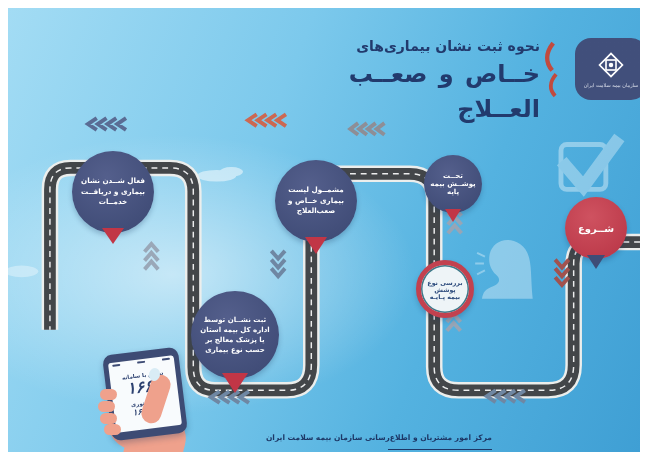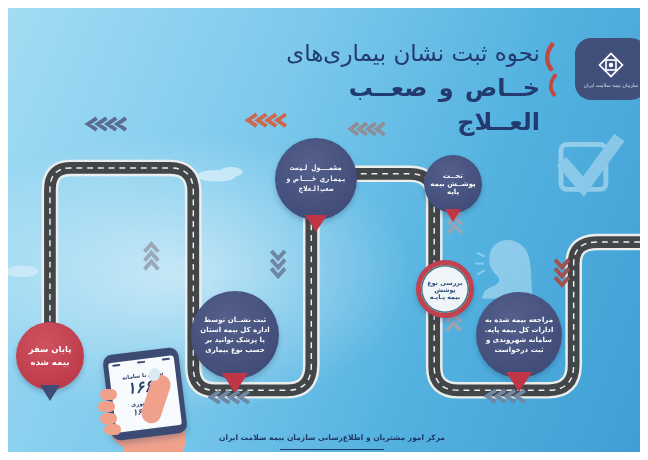--- a/index.html
+++ b/index.html
@@ -8,21 +8,21 @@
   .panel{position:absolute;inset:8px;overflow:hidden;
     background:
       radial-gradient(ellipse 55% 45% at 26% 60%, rgba(255,255,255,.55), rgba(255,255,255,0) 70%),
       linear-gradient(112deg,#a3dcf4 0%,#7cc9ec 38%,#54b2e0 68%,#3f9fd4 100%);}
   .scenery{position:absolute;inset:0;z-index:1;}
   
   .intro{position:absolute;left:14px;top:65px;width:292px;z-index:5;
     direction:rtl;text-align:justify;font-size:6.8px;font-weight:bold;line-height:1.55;
     color:#2c4a7c;border-left:1.5px solid #2c4a7c;padding-left:9px;}
   .title{position:absolute;right:100px;top:28px;width:258px;z-index:5;direction:rtl;text-align:right;color:#223a6d;}
-  .title .l1{font-size:23px;font-weight:normal;line-height:1.5;}
+  .title .l1{font-size:14px;font-weight:bold;line-height:1.5;}
   .title .l2{font-size:24px;font-weight:bold;line-height:1.45;word-spacing:3px;}
   .badge{position:absolute;left:567px;top:30px;width:72px;height:62px;z-index:6;
     background:linear-gradient(180deg,#48568302,#0000), #414f7b;border-radius:16px;
     display:flex;flex-direction:column;align-items:center;justify-content:center;gap:2px;}
   .badge .cap{font-size:5px;color:#e8ecf5;opacity:.9;direction:rtl;white-space:nowrap;}
   
   .pin{position:absolute;z-index:10;}
   .pin .circle{border-radius:50%;display:flex;align-items:center;justify-content:center;
     text-align:center;direction:rtl;font-weight:bold;color:#fff;box-sizing:border-box;
     box-shadow:0 3px 5px rgba(20,50,90,.25);}
@@ -41,21 +41,21 @@
     display:flex;flex-direction:column;align-items:center;justify-content:center;color:#2c4170;direction:rtl;}
   .statusbar{position:absolute;top:1.5px;left:4px;right:4px;height:3px;display:flex;justify-content:space-between;}
   .statusbar i{display:block;width:8px;height:2.5px;background:#3d4b74;border-radius:1px;}
   .scr-small{font-size:5.5px;font-weight:bold;}
   .scr-num{font-size:16px;font-weight:bold;font-style:italic;line-height:1.1;}
   .scr-code{font-size:8.5px;font-weight:bold;font-style:italic;}
   .finger{z-index:33;width:17px;height:11px;border-radius:6px;}
   .thumb{z-index:33;left:138px;top:366px;width:20px;height:50px;border-radius:10px;transform:rotate(18deg);}
   .nail{position:absolute;left:141px;top:360px;width:11px;height:13px;border-radius:50%;background:#d9ecf5;z-index:34;transform:rotate(15deg);}
   
-  .footer{position:absolute;left:164px;top:425px;width:320px;z-index:5;text-align:center;color:#1d3766;direction:rtl;}
+  .footer{position:absolute;left:164px;top:425px;width:320px;z-index:5;color:#1d3766;direction:rtl;}
   .footer .org{font-size:7.5px;font-weight:bold;}
   .footer .url{display:inline-block;font-size:6.5px;font-weight:bold;letter-spacing:1.5px;
     border-top:0.8px solid #1d3766;padding:1px 6px 0 6px;margin-top:2px;direction:ltr;}
   .frame{position:absolute;inset:0;border:8px solid #fff;z-index:50;pointer-events:none;}
 </style>
 </head>
 <body>
 
 <div class="stage">
   <div class="panel">
@@ -109,50 +109,50 @@
       <svg width="30" height="30" viewBox="0 0 24 24">
         <g stroke="#fff" fill="none" stroke-width="1.3">
           <rect x="5.5" y="5.5" width="13" height="13" transform="rotate(45 12 12)"></rect>
           <rect x="8" y="8" width="8" height="8"></rect>
           <circle cx="12" cy="12" r="1.8" fill="#fff" stroke="none"></circle>
         </g>
       </svg>
       <div class="cap">سازمان بیمه سلامت ایران</div>
     </div>
 
+    <div class="pin red" style="left:557px;top:189px;">
+      <div class="circle" style="width:62px;height:62px;font-size:10px;padding:4px;">شــروع</div>
+      <div class="tail" style="top:58px;border-left:9px solid transparent;border-right:9px solid transparent;border-top:14px solid #3e4d77;"></div>
+    </div>
 
-    <div class="pin navy" style="left:468px;top:284px;">
-      <div class="circle" style="width:86px;height:86px;font-size:7px;padding:8px;line-height:1.45;">مراجعه بیمه شده به ادارات کل بیمه پایه. سامانه شهروندی و ثبت درخواست</div>
-      <div class="tail" style="top:80px;border-left:13px solid transparent;border-right:13px solid transparent;border-top:20px solid #c13646;"></div>
-    </div>
 
     <div class="pin sign" style="left:408px;top:252px;">
       <div class="circle" style="width:58px;height:58px;font-size:6.3px;padding:6px;font-weight:bold;">بررسی نوع پوشش بیمه پـایـه</div>
     </div>
 
     <div class="pin navy" style="left:416px;top:147px;">
       <div class="circle" style="width:58px;height:58px;font-size:7px;padding:6px;">تحــت پوشــش بیمه پایه</div>
       <div class="tail" style="top:54px;border-left:8px solid transparent;border-right:8px solid transparent;border-top:13px solid #c13646;"></div>
     </div>
 
-    <div class="pin navy" style="left:267px;top:130px;font-family:Liberation Mono, monospace;">
+    <div class="pin navy" style="left:267px;top:152px;">
       <div class="circle" style="width:82px;height:82px;font-size:7.2px;padding:9px;line-height:1.5;">مشمــول لیست بیماری خــاص و صعب‌العلاج</div>
       <div class="tail" style="top:77px;border-left:11px solid transparent;border-right:11px solid transparent;border-top:17px solid #c13646;"></div>
     </div>
 
     <div class="pin navy" style="left:183px;top:283px;">
-      <div class="circle" style="width:88px;height:88px;font-size:7px;padding:9px;line-height:1.45;">ثبت نشــان توسط اداره کل بیمه استان یا پزشک توانید بر حسب نوع بیماری</div>
+      <div class="circle" style="width:88px;height:88px;font-size:7px;padding:9px;line-height:1.45;">ثبت نشــان توسط اداره کل بیمه استان یا پزشک معالج بر حسب نوع بیماری</div>
       <div class="tail" style="top:82px;border-left:13px solid transparent;border-right:13px solid transparent;border-top:20px solid #c13646;"></div>
     </div>
 
+    <div class="pin navy" style="left:64px;top:143px;">
+      <div class="circle" style="width:82px;height:82px;font-size:7.2px;padding:9px;line-height:1.5;">فعال شــدن نشان بیماری و دریافــت خدمــات</div>
+      <div class="tail" style="top:77px;border-left:11px solid transparent;border-right:11px solid transparent;border-top:16px solid #c13646;"></div>
+    </div>
 
-    <div class="pin red" style="left:8px;top:314px;">
-      <div class="circle" style="width:68px;height:68px;font-size:8.5px;padding:6px;line-height:1.5;">پایان سفر بیمه شده</div>
-      <div class="tail" style="top:63px;border-left:10px solid transparent;border-right:10px solid transparent;border-top:16px solid #3e4d77;"></div>
-    </div>
 
     <div class="arm"></div>
     <div class="palm"></div>
     <div class="phone">
       <div class="screen">
         <div class="statusbar">
             <i></i>
             <i></i>
             <i></i>
           </div>

